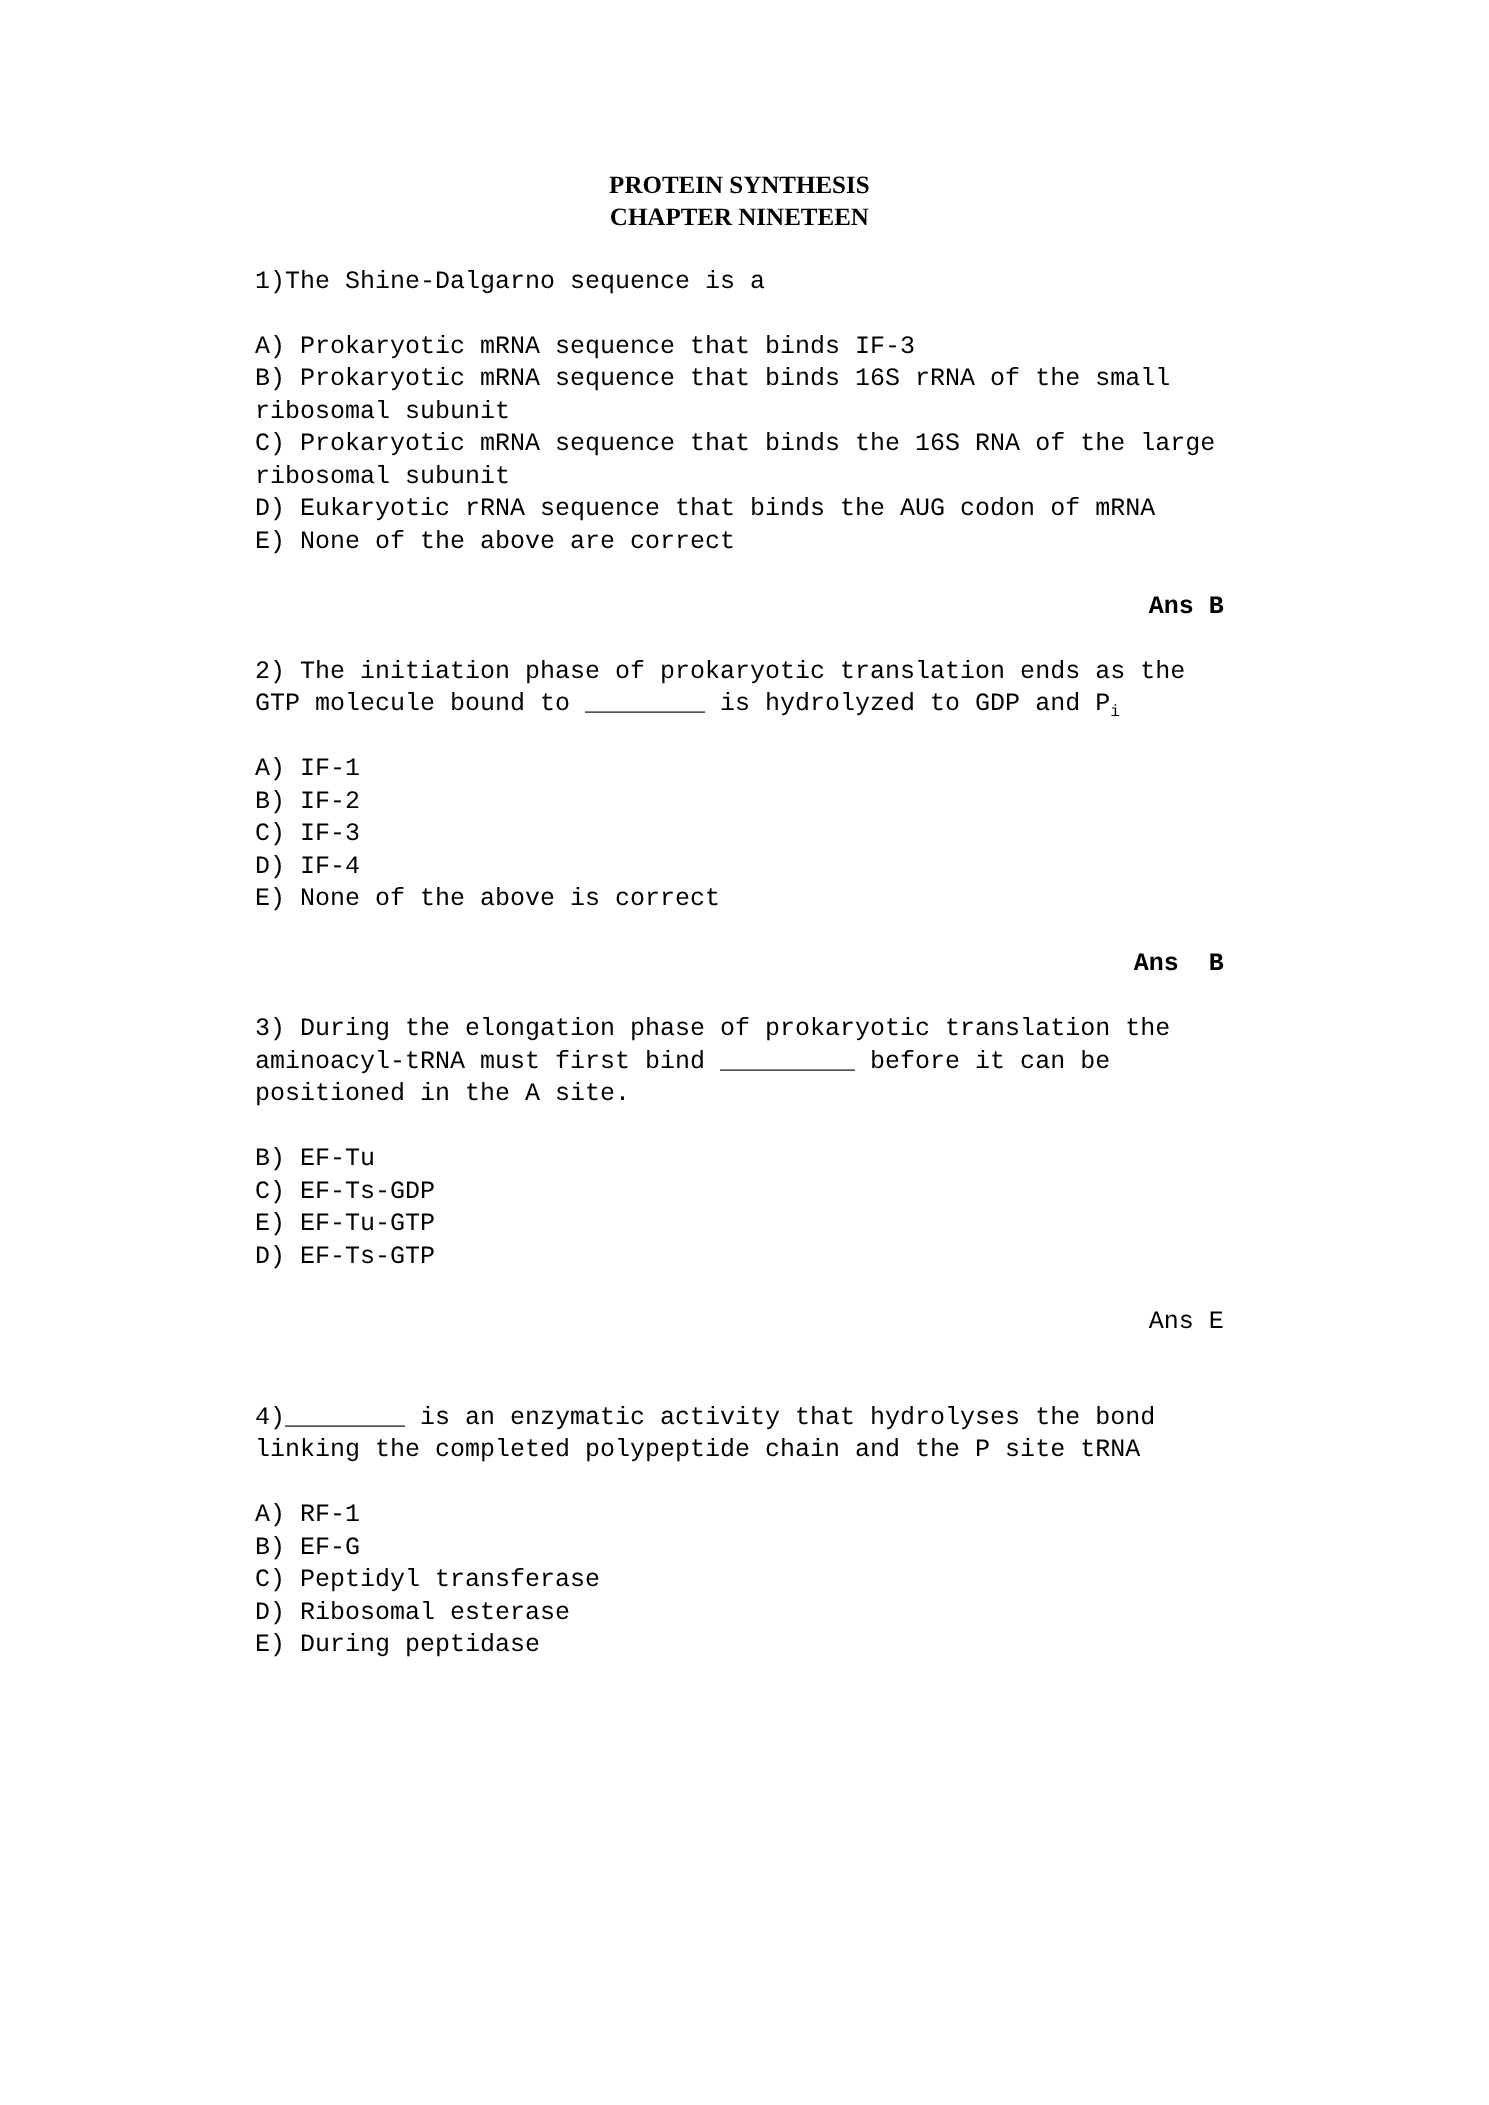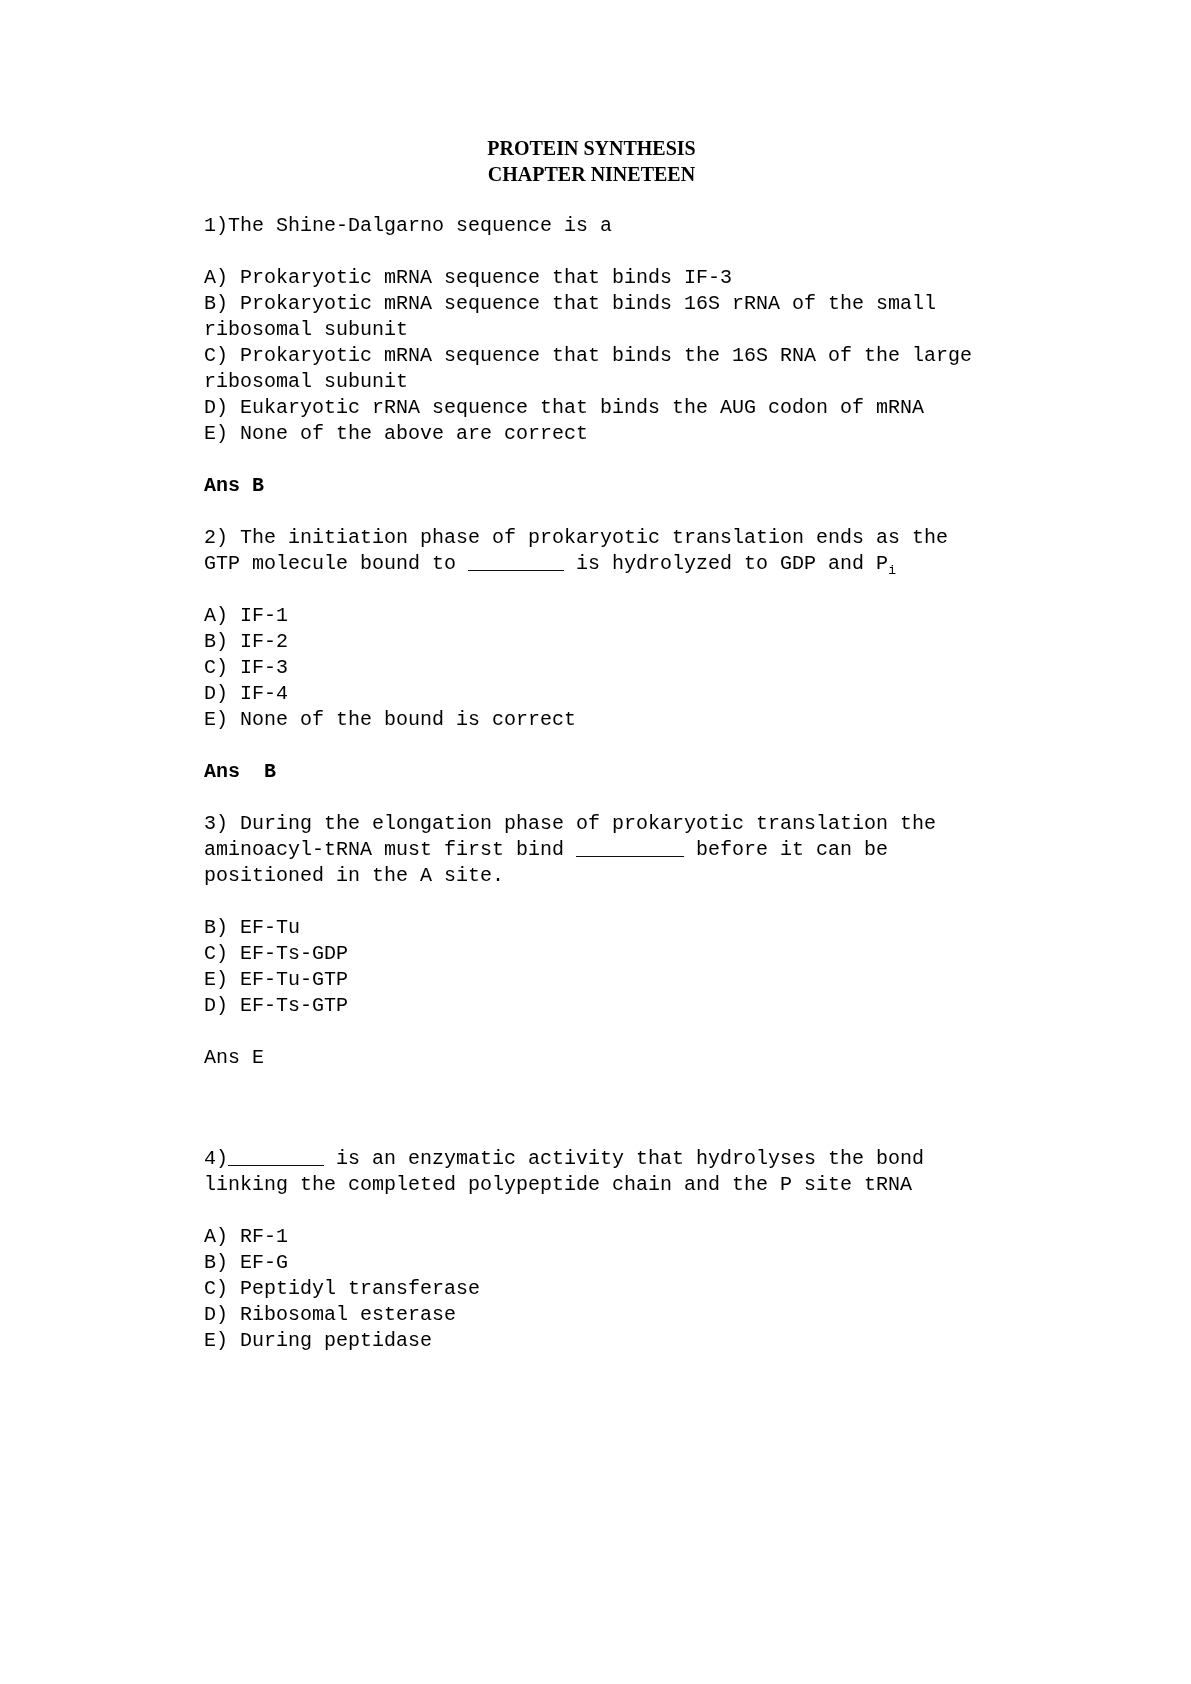--- a/index.html
+++ b/index.html
@@ -35,26 +35,27 @@
   }
   .stem {
     margin: 0 0 26px 0;
   }
   .options p {
     margin: 0;
   }
   .answer {
     margin: 26px 0 26px 0;
     white-space: pre-wrap;
+    text-align: right;
   }
   .answer.bold {
     font-weight: bold;
   }
   .extra-gap {
-    margin-top: 75px;
+    margin-top: 51px;
   }
   sub {
     font-size: 13px;
     line-height: 0;
   }
 </style>
 </head>
 <body>
 
 <div class="content">
@@ -76,21 +77,21 @@
     <p class="answer bold">Ans B</p>
   </section>
 
   <section class="question">
     <p class="stem"><span>2) The initiation phase of prokaryotic translation ends as the GTP molecule bound to ________ is hydrolyzed to GDP and P</span><sub>i</sub></p>
     <div class="options">
       <p>A) IF-1</p>
       <p>B) IF-2</p>
       <p>C) IF-3</p>
       <p>D) IF-4</p>
-      <p>E) None of the bound is correct</p>
+      <p>E) None of the above is correct</p>
     </div>
     <p class="answer bold">Ans  B</p>
   </section>
 
   <section class="question">
     <p class="stem">3) During the elongation phase of prokaryotic translation the aminoacyl-tRNA must first bind _________ before it can be positioned in the A site.</p>
     <div class="options">
       <p>B) EF-Tu</p>
       <p>C) EF-Ts-GDP</p>
       <p>E) EF-Tu-GTP</p>

